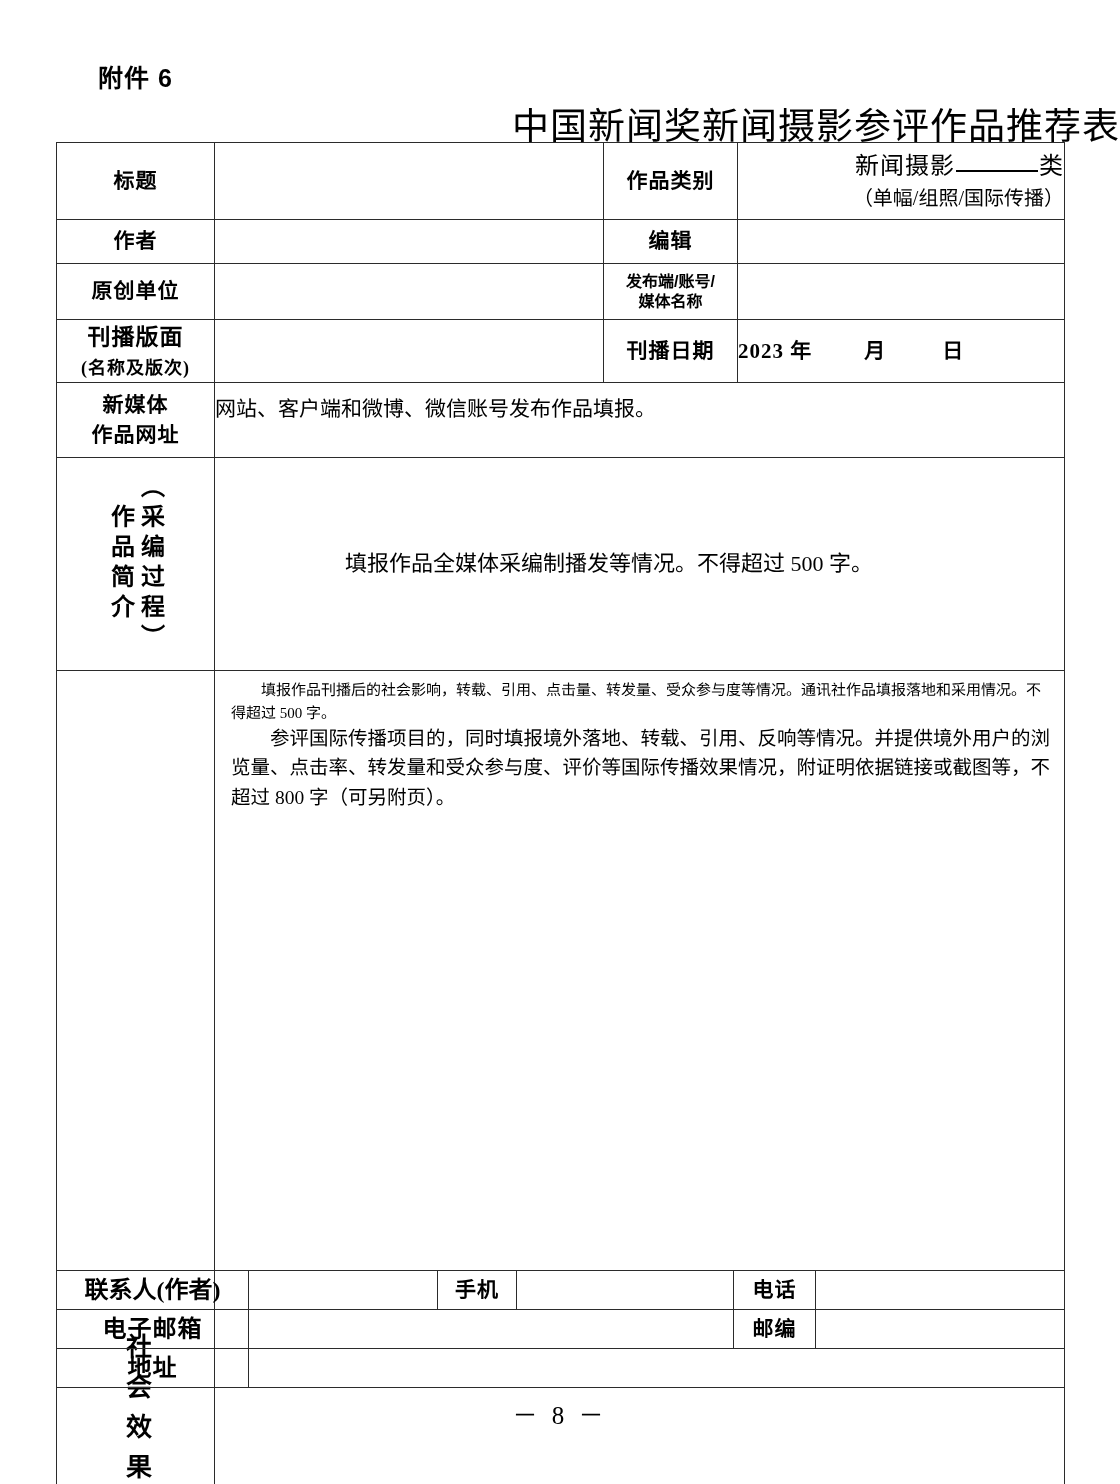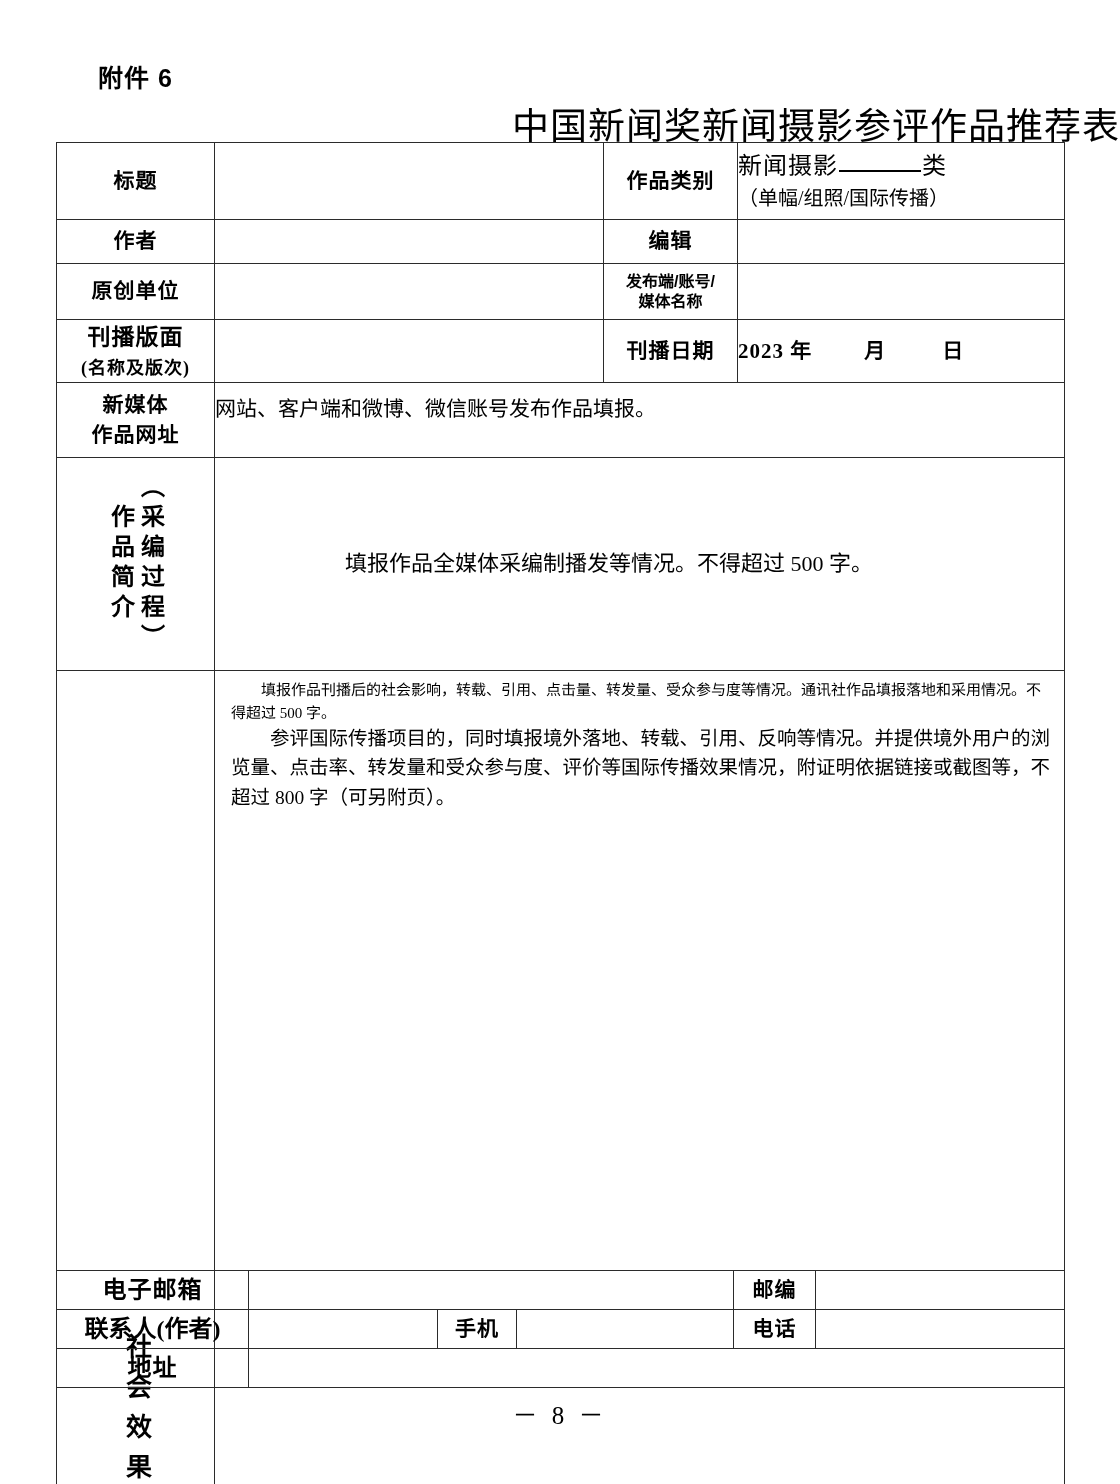--- a/index.html
+++ b/index.html
@@ -80,21 +80,21 @@
     font-weight: bold;
     font-family: "Liberation Sans", "DejaVu Sans", sans-serif;
     line-height: 1.2;
   }
   .cell-value {
     padding: 4px 14px;
     font-size: 21px;
   }
   .cat-cell {
     padding: 6px 0 6px 0;
-    text-align: left;
+    text-align: right;
     line-height: 1.35;
   }
   .cat-line1 {
     font-size: 24px;
     letter-spacing: 1px;
   }
   .cat-blank {
     display: inline-block;
     border-bottom: 2px solid #000;
     width: 82px;
@@ -284,34 +284,34 @@
     <colgroup>
       <col style="width:192px">
       <col style="width:189px">
       <col style="width:79px">
       <col style="width:217px">
       <col style="width:82px">
       <col style="width:249px">
     </colgroup>
     <tbody>
       <tr>
+        <td class="lbl" style="height:38px;font-size:24px;letter-spacing:0">联系人(作者)</td>
+        <td class="cell-value"></td>
+        <td class="lbl">手机</td>
+        <td class="cell-value"></td>
+        <td class="lbl">电话</td>
+        <td class="cell-value"></td>
+      </tr>
+      <tr>
         <td class="lbl" style="height:38px;font-size:24px">电子邮箱</td>
         <td colspan="3" class="cell-value"></td>
         <td class="lbl">邮编</td>
         <td class="cell-value"></td>
       </tr>
       <tr>
-        <td class="lbl" style="height:38px;font-size:24px;letter-spacing:0">联系人(作者)</td>
-        <td class="cell-value"></td>
-        <td class="lbl">手机</td>
-        <td class="cell-value"></td>
-        <td class="lbl">电话</td>
-        <td class="cell-value"></td>
-      </tr>
-      <tr>
         <td class="lbl" style="height:38px;font-size:24px">地址</td>
         <td colspan="5" class="cell-value"></td>
       </tr>
     </tbody>
   </table>
 
   <div class="footer">－ 8 －</div>
 
 </div>
 

